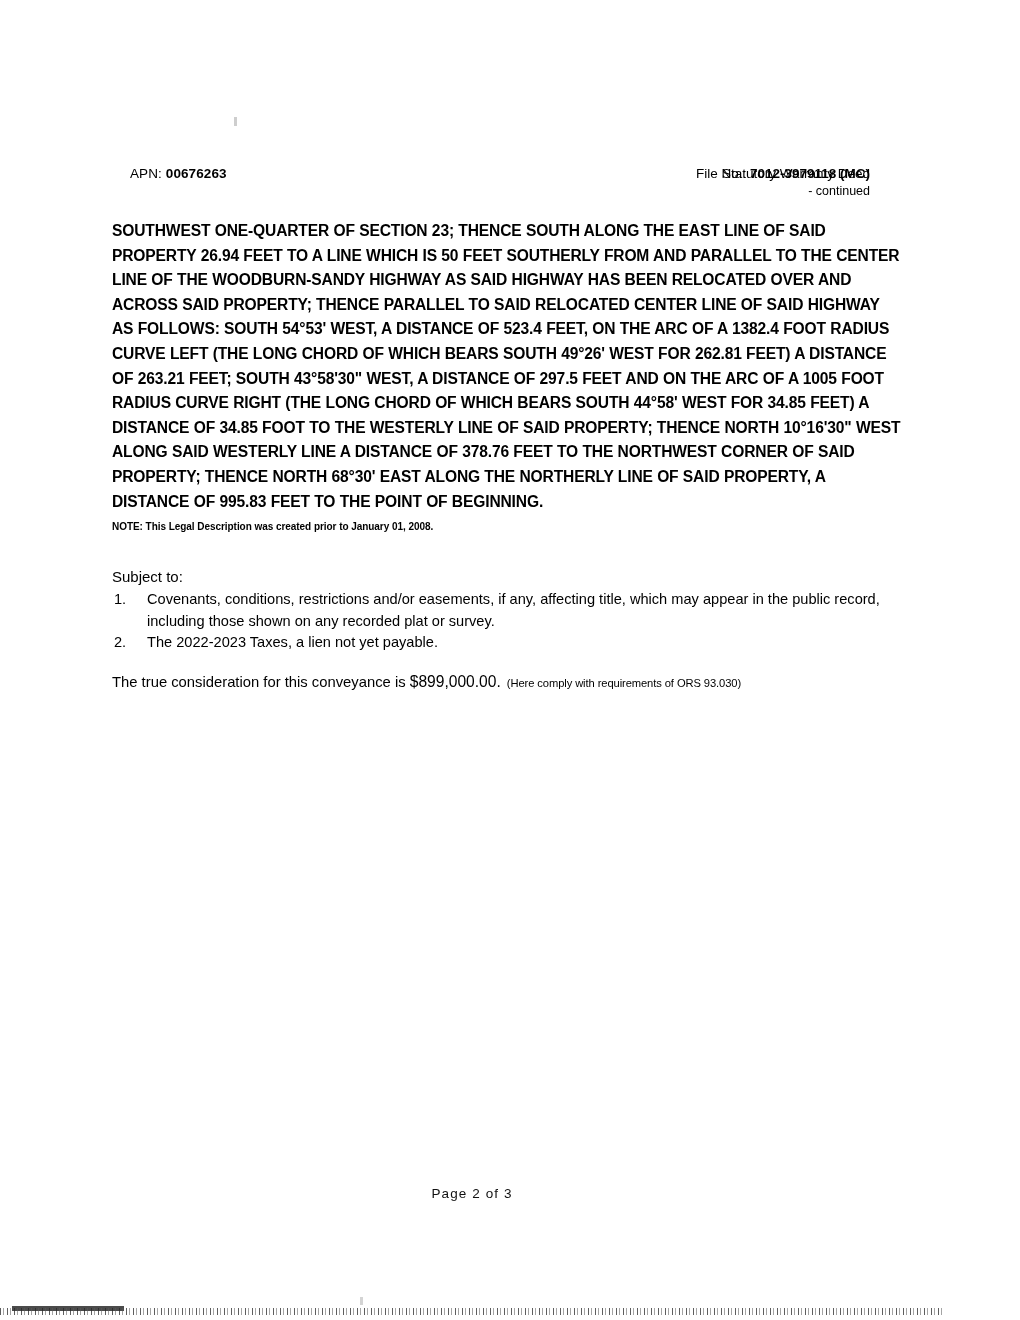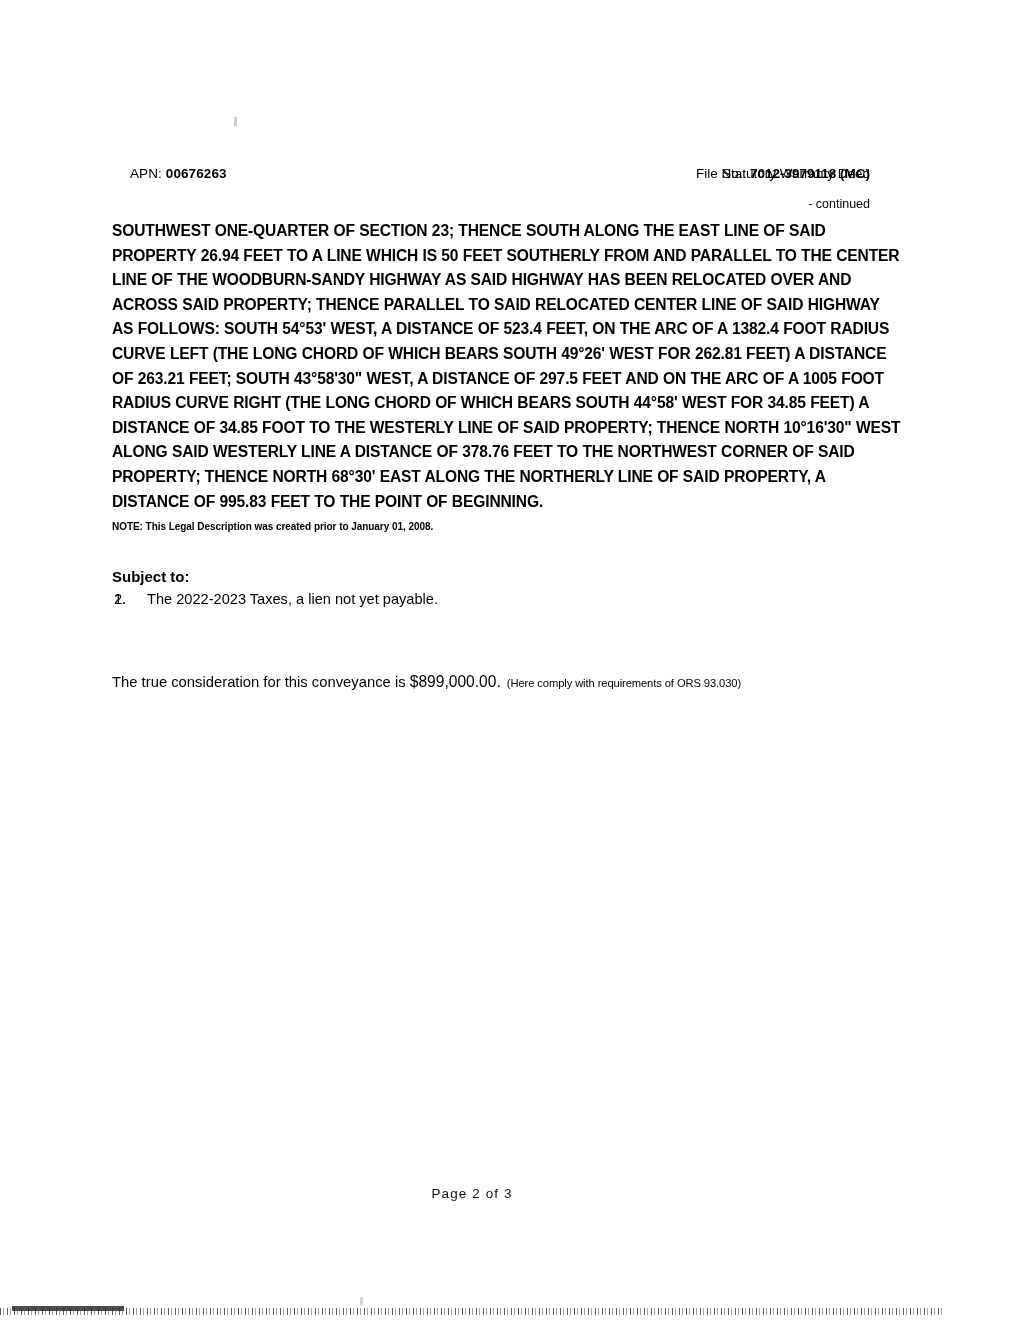--- a/index.html
+++ b/index.html
@@ -94,21 +94,21 @@
     left: 0;
     right: 0;
     top: 0;
     text-align: right;
     font-size: 13.5px;
     line-height: 16px;
   }
   .hdr-center .cont {
     display: block;
     font-size: 12.5px;
-    margin-top: 14px;
+    margin-top: 1px;
   }
   .hdr-file {
     position: absolute;
     right: 0;
     top: 0;
     font-size: 13.5px;
     white-space: nowrap;
   }
   .hdr-file b { font-weight: 700; }
 
@@ -137,21 +137,21 @@
     letter-spacing: -0.05px;
     white-space: nowrap;
   }
 
   
   .subject-heading {
     position: absolute;
     left: 112px;
     top: 568px;
     font-size: 15px;
-    font-weight: 700;
+    font-weight: 400;
   }
   .subject-list {
     position: absolute;
     left: 112px;
     top: 589px;
     width: 790px;
   }
   .subject-item {
     position: relative;
     padding-left: 35px;
@@ -215,21 +215,21 @@
   </div>
 
   <div class="legal-block">SOUTHWEST ONE-QUARTER OF SECTION 23; THENCE SOUTH ALONG THE EAST LINE OF SAID PROPERTY 26.94 FEET TO A LINE WHICH IS 50 FEET SOUTHERLY FROM AND PARALLEL TO THE CENTER LINE OF THE WOODBURN-SANDY HIGHWAY AS SAID HIGHWAY HAS BEEN RELOCATED OVER AND ACROSS SAID PROPERTY; THENCE PARALLEL TO SAID RELOCATED CENTER LINE OF SAID HIGHWAY AS FOLLOWS: SOUTH 54°53' WEST, A DISTANCE OF 523.4 FEET, ON THE ARC OF A 1382.4 FOOT RADIUS CURVE LEFT (THE LONG CHORD OF WHICH BEARS SOUTH 49°26' WEST FOR 262.81 FEET) A DISTANCE OF 263.21 FEET; SOUTH 43°58'30" WEST, A DISTANCE OF 297.5 FEET AND ON THE ARC OF A 1005 FOOT RADIUS CURVE RIGHT (THE LONG CHORD OF WHICH BEARS SOUTH 44°58' WEST FOR 34.85 FEET) A DISTANCE OF 34.85 FOOT TO THE WESTERLY LINE OF SAID PROPERTY; THENCE NORTH 10°16'30" WEST ALONG SAID WESTERLY LINE A DISTANCE OF 378.76 FEET TO THE NORTHWEST CORNER OF SAID PROPERTY; THENCE NORTH 68°30' EAST ALONG THE NORTHERLY LINE OF SAID PROPERTY, A DISTANCE OF 995.83 FEET TO THE POINT OF BEGINNING.</div>
 
   <div class="note-line">NOTE: This Legal Description was created prior to January 01, 2008.</div>
 
   <div class="subject-heading">Subject to:</div>
 
   <div class="subject-list">
     <div class="subject-item">
-      <span class="subject-num">1.</span><b></b><span></span>
+      <span class="subject-num">1.</span><span>Covenants, conditions, restrictions and/or easements, if any, affecting title, which may appear in the public record, including those shown on any recorded plat or survey.</span><b></b><span></span>
     </div>
     <div class="subject-item">
       <span class="subject-num">2.</span><span>The </span><b>2022-2023</b><span> Taxes, a lien not yet payable.</span>
     </div>
   </div>
 
   <div class="consideration"><span>The true consideration for this conveyance is </span><span class="amount">$899,000.00.</span><span class="ors">(Here comply with requirements of ORS 93.030)</span></div>
 
   <div class="page-footer">Page 2 of 3</div>
 

